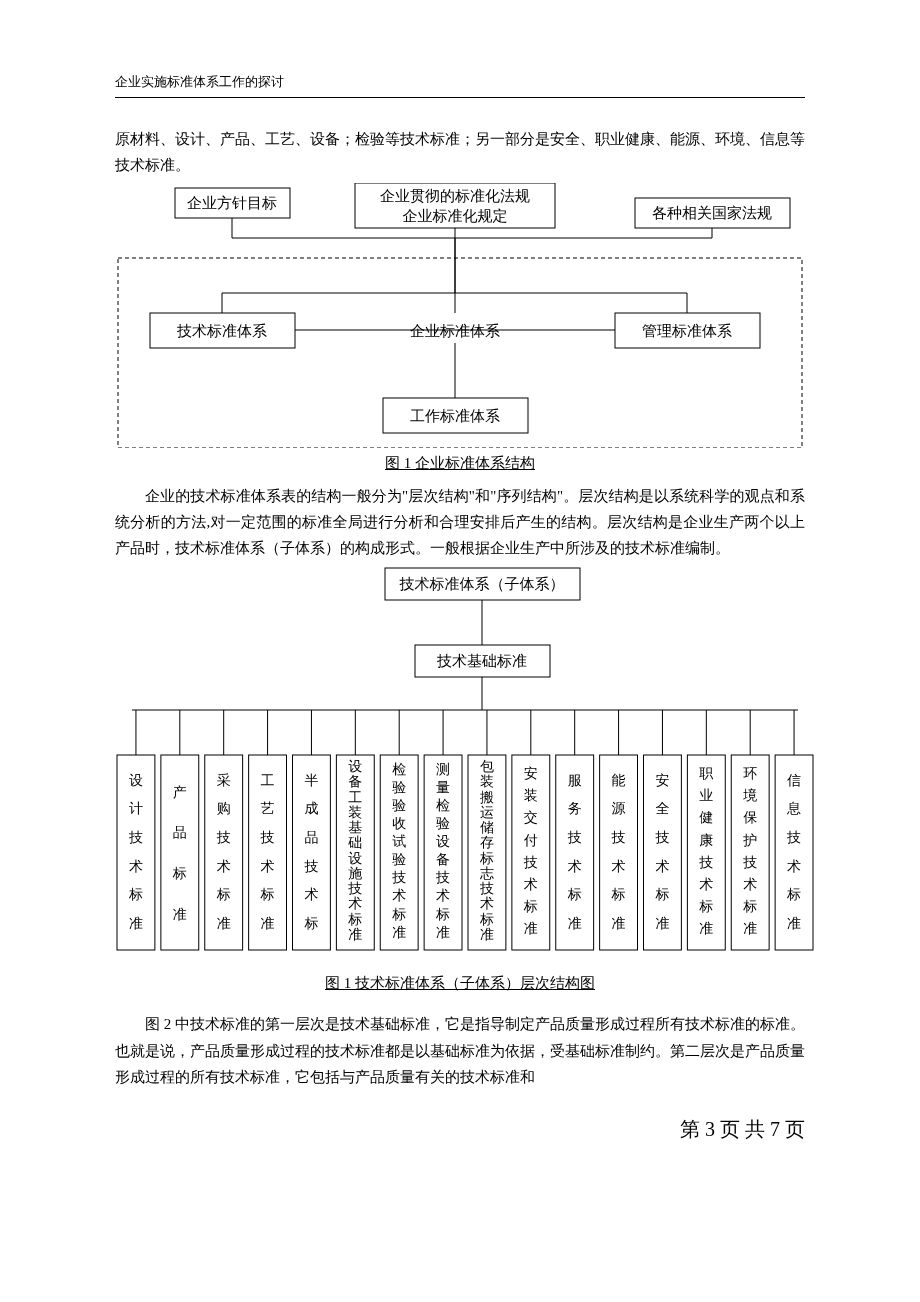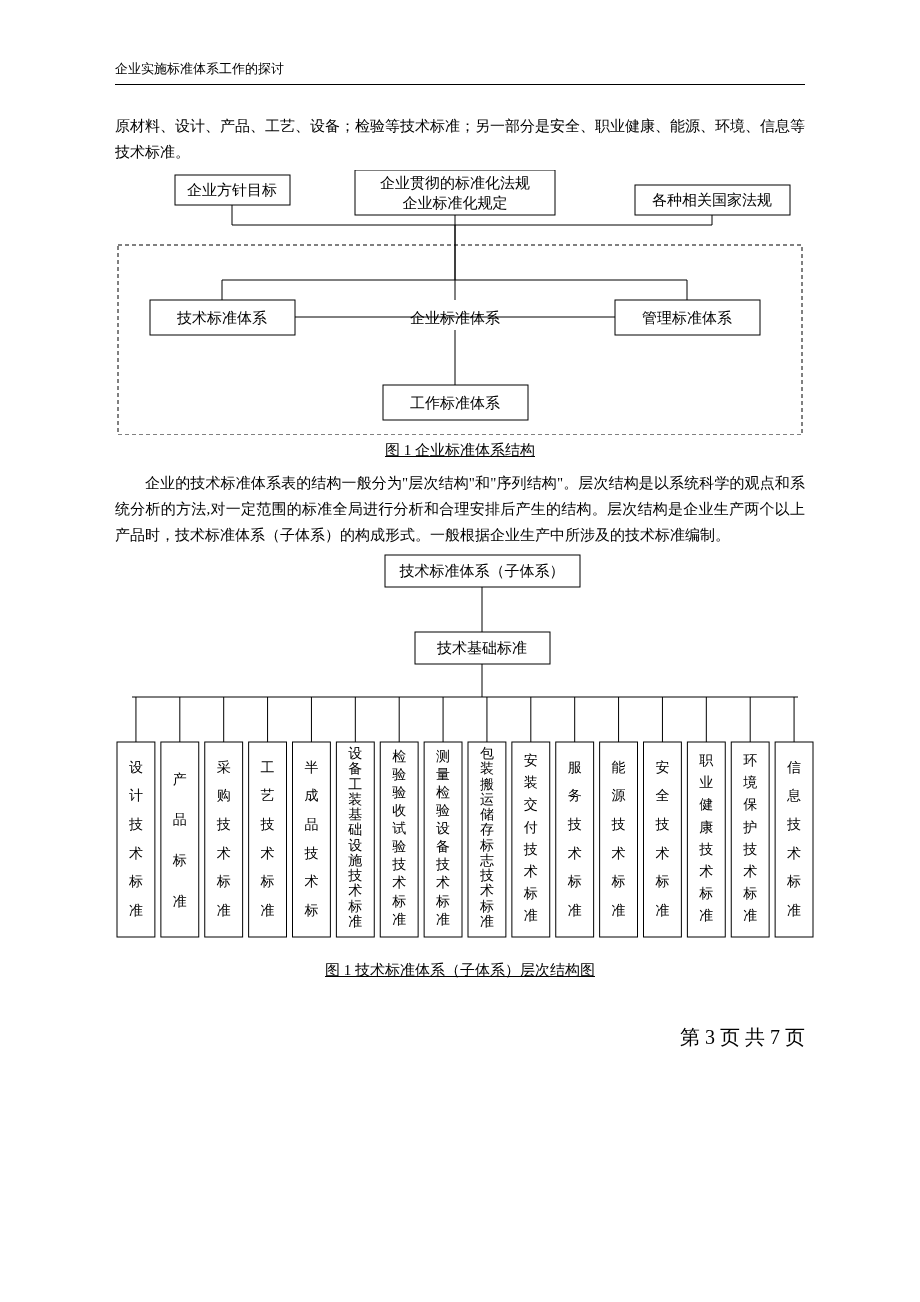--- a/index.html
+++ b/index.html
@@ -5,21 +5,21 @@
   body {
     margin: 0;
     padding: 0;
     font-family: "SimSun", "宋体", serif;
     font-size: 15px;
     color: #000;
     background: #fff;
   }
   .page {
     width: 920px;
-    margin: 0 auto;
+    margin: 13px auto;
     padding: 60px 115px 40px 115px;
     box-sizing: border-box;
   }
   .header {
     font-size: 13px;
     color: #000;
     padding-bottom: 6px;
     border-bottom: 1px solid #000;
     margin-bottom: 28px;
   }
@@ -264,16 +264,17 @@
           <text x="679.0625" y="305.70588235294116" text-anchor="middle" font-size="14">术</text>
           <text x="679.0625" y="334.38235294117646" text-anchor="middle" font-size="14">标</text>
           <text x="679.0625" y="363.05882352941177" text-anchor="middle" font-size="14">准</text>
         </g>
     </svg>
     <div class="spacer"></div>
     <div class="caption">图 1   技术标准体系（子体系）层次结构图</div>
   </div>
 
   <div class="spacer"></div>
+  <p class="body-text indent">图 2 中技术标准的第一层次是技术基础标准，它是指导制定产品质量形成过程所有技术标准的标准。也就是说，产品质量形成过程的技术标准都是以基础标准为依据，受基础标准制约。第二层次是产品质量形成过程的所有技术标准，它包括与产品质量有关的技术标准和</p>
 
   <div class="footer">第 3 页 共 7 页</div>
 
 </div>
 
 </body></html>

